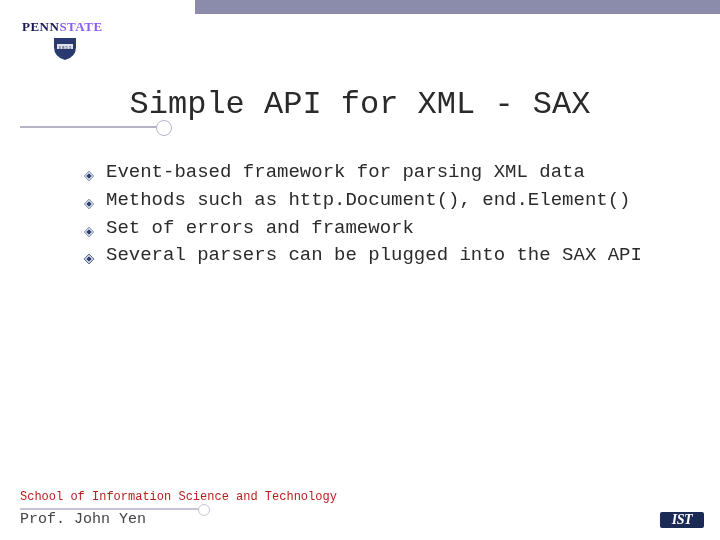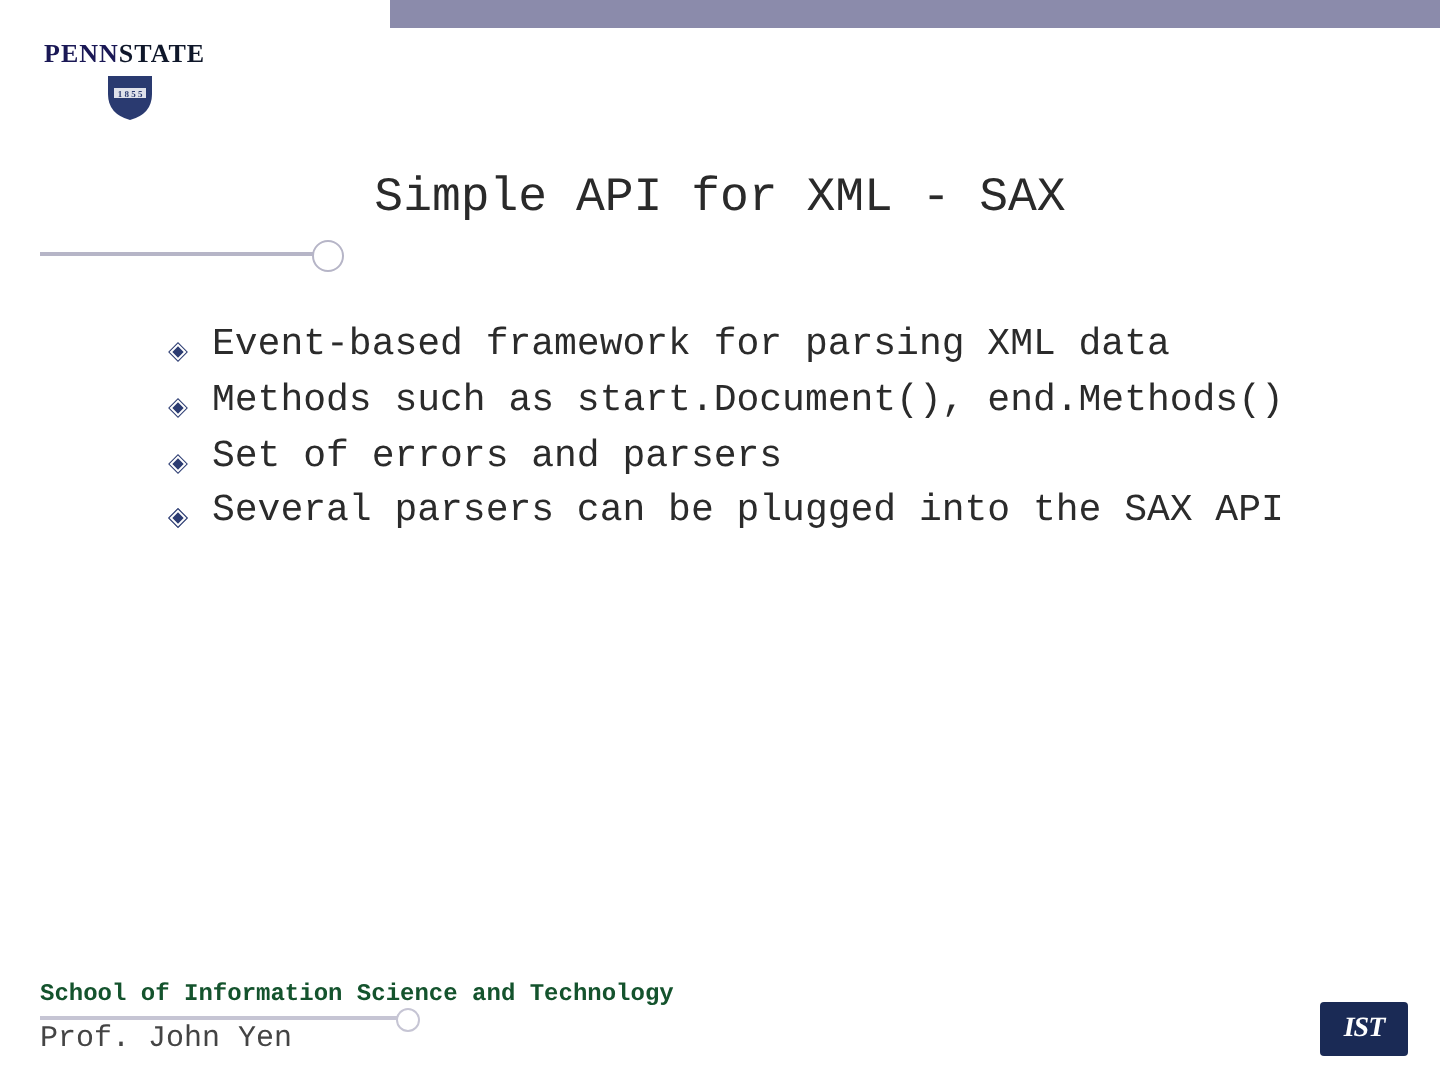--- a/index.html
+++ b/index.html
@@ -27,33 +27,33 @@
   width: 100px;
 }
 .logo-text {
   font-family: Georgia, "Times New Roman", serif;
   font-weight: bold;
   font-size: 13px;
   letter-spacing: 0.5px;
   color: #1a1855;
   display: inline-block;
 }
-.logo-text .light { color: #0f172a; }
+.logo-text .light { color: #8b5cf6; }
 .shield {
   margin-top: 1px;
   margin-left: 30px;
 }
 .title {
   position: absolute;
   top: 86px;
   left: 0;
   width: 720px;
   text-align: center;
   font-family: "Courier New", Courier, monospace;
-  font-size: 24px;
+  font-size: 32px;
   color: #2a2a2a;
 }
 .title-rule {
   position: absolute;
   top: 126px;
   left: 20px;
   width: 138px;
   height: 2px;
   background: #b6b5c7;
 }
@@ -90,23 +90,23 @@
 .bullet-marker svg { display: block; }
 .link-text {
   color: #1a3aa0;
   text-decoration: underline;
 }
 .footer-school {
   position: absolute;
   left: 20px;
   bottom: 36px;
   font-family: "Courier New", monospace;
-  font-weight: bold;
+  font-weight: normal;
   font-size: 12px;
-  color: #14532d;
+  color: #b91c1c;
   text-align: center;
 }
 .footer-rule {
   position: absolute;
   left: 20px;
   bottom: 30px;
   width: 180px;
   height: 2px;
   background: #c6c5d4;
 }
@@ -128,21 +128,21 @@
   font-family: "Courier New", monospace;
   font-size: 15px;
   color: #444;
   margin-top: 12px;
 }
 .ist-logo {
   position: absolute;
   right: 16px;
   bottom: 12px;
   width: 44px;
-  height: 27px;
+  height: 16px;
   background: #1a2a55;
   border-radius: 2px;
   display: flex;
   align-items: center;
   justify-content: center;
 }
 .ist-logo span {
   font-family: Georgia, serif;
   font-style: italic;
   color: #fff;
@@ -182,30 +182,30 @@
     </span>
     <span>Event-based framework for parsing XML data</span>
   </div>
   <div class="bullet-item">
     <span class="bullet-marker">
       <svg width="14" height="14" viewBox="0 0 14 14">
           <rect x="3.5" y="3.5" width="7" height="7" fill="#2c3c72" transform="rotate(45 7 7)"></rect>
           <rect x="4.5" y="4.5" width="5" height="5" fill="none" stroke="#fff" stroke-width="1" transform="rotate(45 7 7)"></rect>
         </svg>
     </span>
-    <span>Methods such as start.Document(), end.Methods()</span>
-  </div>
-  <div class="bullet-item">
-    <span class="bullet-marker">
-      <svg width="14" height="14" viewBox="0 0 14 14">
-          <rect x="3.5" y="3.5" width="7" height="7" fill="#2c3c72" transform="rotate(45 7 7)"></rect>
-          <rect x="4.5" y="4.5" width="5" height="5" fill="none" stroke="#fff" stroke-width="1" transform="rotate(45 7 7)"></rect>
-        </svg>
-    </span>
-    <span>Set of errors and parsers</span>
+    <span>Methods such as http.Document(), end.Element()</span>
+  </div>
+  <div class="bullet-item">
+    <span class="bullet-marker">
+      <svg width="14" height="14" viewBox="0 0 14 14">
+          <rect x="3.5" y="3.5" width="7" height="7" fill="#2c3c72" transform="rotate(45 7 7)"></rect>
+          <rect x="4.5" y="4.5" width="5" height="5" fill="none" stroke="#fff" stroke-width="1" transform="rotate(45 7 7)"></rect>
+        </svg>
+    </span>
+    <span>Set of errors and framework</span>
   </div>
   <div class="bullet-item">
     <span class="bullet-marker">
       <svg width="14" height="14" viewBox="0 0 14 14">
           <rect x="3.5" y="3.5" width="7" height="7" fill="#2c3c72" transform="rotate(45 7 7)"></rect>
           <rect x="4.5" y="4.5" width="5" height="5" fill="none" stroke="#fff" stroke-width="1" transform="rotate(45 7 7)"></rect>
         </svg>
     </span>
   </div>
   <div class="bullet-item">

